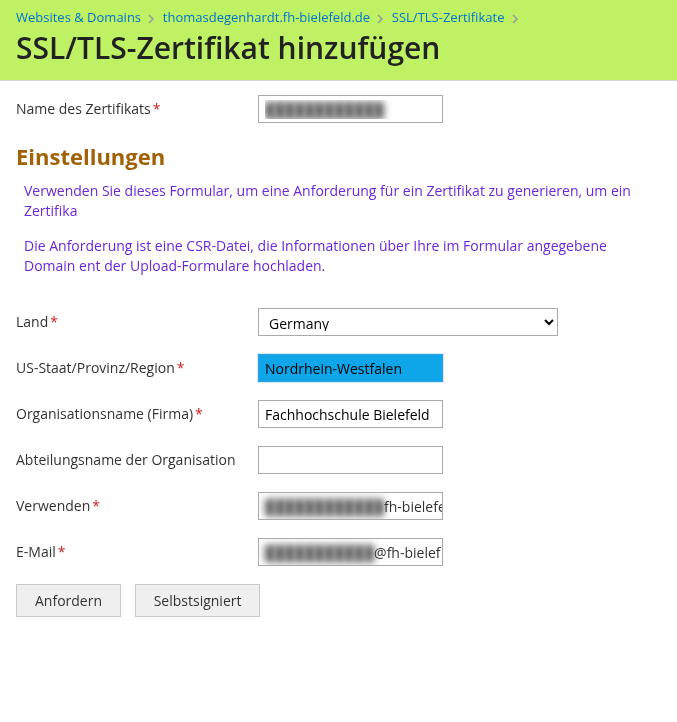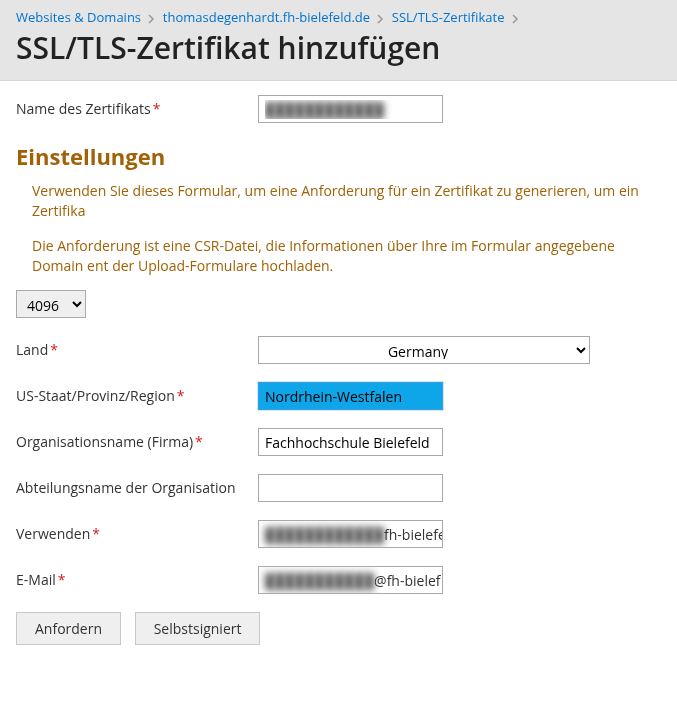--- a/index.html
+++ b/index.html
@@ -5,21 +5,21 @@
   * { box-sizing: border-box; }
   html, body {
     margin: 0; padding: 0;
     font-family: "Open Sans", "Segoe UI", Arial, sans-serif;
     font-size: 14px;
     color: #333;
     background: #fff;
     width: 677px;
   }
   .header-area {
-    background: #e5e5e5;
+    background: #bef264;
     border-bottom: 1px solid #d6d6d6;
     padding: 8px 16px 14px 16px;
   }
   .breadcrumb {
     font-size: 13px;
     color: #666;
     margin-bottom: 4px;
   }
   .breadcrumb a {
     color: #0073cf;
@@ -56,36 +56,36 @@
   .form-row .field { flex: 1; }
   .req { color: #d02020; margin-left: 2px; }
   h2.section-h {
     font-size: 22px;
     font-weight: 700;
     margin: 4px 0 10px 0;
     color: #a16207;
   }
   .help-p {
     font-size: 14px;
-    color: #a16207;
-    margin: 0 0 14px 16px;
+    color: #6d28d9;
+    margin: 0 0 14px 8px;
     line-height: 1.45;
   }
   input[type=text], select {
     font-family: inherit;
     font-size: 14px;
     padding: 4px 6px;
     border: 1px solid #aaa;
     background: #fff;
     height: 28px;
   }
   input[type=text] { width: 185px; }
   input.wide { width: 185px; }
   select.bits { width: 70px; background:#efefef;}
-  select.country { width: 332px; text-align: center; }
+  select.country { width: 300px; }
   input.focused {
     border: 1px solid #3a9bde;
     outline: 1px solid #cfe8fa;
     background: #0ea5e9;
   }
   .blur-text {
     color: transparent;
     text-shadow: 0 0 7px rgba(80,80,80,0.9);
     user-select: none;
   }
@@ -145,25 +145,20 @@
       <input type="text" class="wide blur-text" value="████████████" style="">
     </div>
   </div>
 
   <h2 class="section-h">Einstellungen</h2>
 
   <p class="help-p">Verwenden Sie dieses Formular, um eine Anforderung für ein Zertifikat zu generieren, um ein Zertifika</p>
   <p class="help-p">Die Anforderung ist eine CSR-Datei, die Informationen über Ihre im Formular angegebene Domain ent der Upload-Formulare hochladen.</p>
 
   <div class="form-row">
-    <div class="field">
-      <select class="bits">
-        <option>4096</option>
-      </select>
-    </div>
   </div>
 
   <div class="form-row">
     <div class="label">
       <span>Land</span><span class="req">*</span>
     </div>
     <div class="field">
       <select class="country">
         <option>Germany</option>
       </select>

